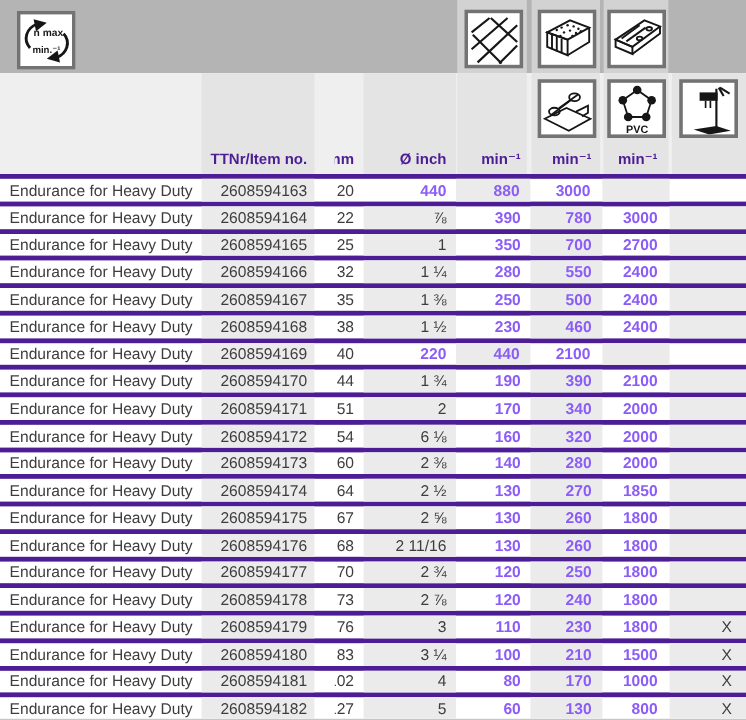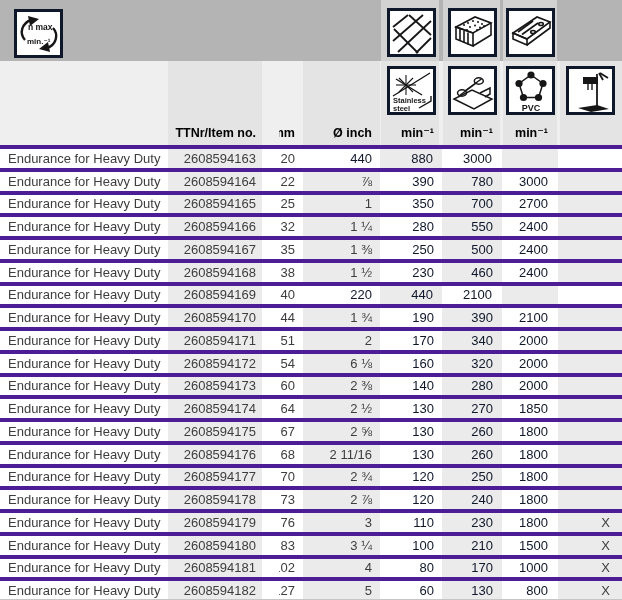--- a/index.html
+++ b/index.html
@@ -9,33 +9,33 @@
     background:#ffffff;
   }
   .band1 { position:absolute; left:0; top:0; width:622px; height:61px; background:#b4b4b4; }
   .band2 { position:absolute; left:0; top:61px; width:622px; height:84px; background:#efefef; }
   .strip { position:absolute; }
   .strip.b1 { top:0; height:61px; background:#d2d2d2; }
   .strip.b2 { top:61px; height:84px; background:#e4e4e4; }
 
   .icon-box {
     position:absolute; width:49px; height:49px; box-sizing:border-box;
-    background:#ffffff; border:3px solid #0f172a;
+    background:#ffffff; border:3px solid #737373;
     display:flex; align-items:center; justify-content:center;
   }
   .icon-box svg { display:block; }
   .icon-box text { font-family:"Liberation Sans","DejaVu Sans",sans-serif; fill:#161616; }
 
   .grid8 {
     display:grid;
     grid-template-columns:168px 94px 41px 77px 62px 60px 56px 64px;
   }
   .thead {
     position:absolute; top:120px; left:0; width:622px; height:25px;
-    font-size:12.5px; font-weight:bold; color:#000000;
+    font-size:12.5px; font-weight:bold; color:#4c1d95;
   }
   #table-body { position:absolute; top:145px; left:0; width:622px; }
   .trow {
     height:22.75px; box-sizing:border-box;
     border-top:4px solid #4c1d95;
     font-size:13px; color:#3d3d3d; background:#ffffff;
   }
   .trow:last-child { border-bottom:1px solid #c6c6c6; }
   .cell {
     height:100%; display:flex; align-items:center; box-sizing:border-box;
@@ -43,21 +43,21 @@
   }
   .c0 { justify-content:flex-start; padding-left:8px; }
   .c1 { justify-content:flex-end; padding-right:6px; }
   .c2 { justify-content:flex-end; padding-right:8px;margin-left:17px; }
   .c3 { justify-content:flex-end; padding-right:8px; }
   .c4 { justify-content:flex-end; padding-right:8px; }
   .c5 { justify-content:flex-end; padding-right:9px; }
   .c6 { justify-content:flex-end; padding-right:10px; }
   .c7 { justify-content:flex-end; padding-right:12px; }
   .trow .c1, .trow .c3, .trow .c5, .trow .c7 { background:#ebebeb; }
-  .trow .c4, .trow .c5, .trow .c6 { font-weight:normal; color:#0f172a;padding-left:32px; }
+  .trow .c4, .trow .c5, .trow .c6 { font-weight:bold; color:#8b5cf6;padding-left:32px; }
 </style>
 </head>
 <body>
 
 <div class="page">
 
   <div class="band1"></div>
   <div class="band2"></div>
 
   <div class="strip b1" style="left:381px;width:58px;"></div>
@@ -122,35 +122,20 @@
       <path d="M3 21 L27 5 L40 10 L17 27 Z"></path>
       <path d="M3 21 L3 27 L17 33 L17 27 Z"></path>
       <path d="M17 33 L40 16 L40 10"></path>
       <path d="M8 20 L23 9"></path>
         <path d="M12 22.5 L28 11"></path>
       <ellipse cx="31" cy="12" rx="2.3" ry="1.5"></ellipse>
       <ellipse cx="23" cy="20" rx="2.3" ry="1.5"></ellipse>
     </svg>
   </div>
 
-  <div class="icon-box" style="left:387px;top:66px;">
-    <svg width="42" height="42" viewBox="0 0 42 42">
-      <g fill="none" stroke="#161616">
-        <path stroke-width="1.4" d="M2 26 L39 3"></path>
-        <path stroke-width="1.4" d="M5 9 L31 25"></path>
-        <path stroke-width="1.1" d="M15 5 L15 25"></path>
-        <path stroke-width="1.1" d="M5 15 L25 15"></path>
-        <path stroke-width="1.1" d="M8 8 L22 22"></path>
-        <path stroke-width="1.1" d="M22 8 L8 22"></path>
-        <path stroke-width="1.4" d="M28 38 L40 31 L40 26"></path>
-      </g>
-      <text x="2" y="33" font-size="7.5" font-weight="bold">Stainless</text>
-      <text x="2" y="41" font-size="7.5" font-weight="bold">steel</text>
-    </svg>
-  </div>
   <div class="icon-box" style="left:448px;top:66px;">
     <svg width="42" height="42" viewBox="0 0 42 42" fill="none" stroke="#161616" stroke-width="1.5">
       <path d="M2 29 L22 39 L40 29 L20 20 Z"></path>
       <ellipse cx="10" cy="23" rx="4.5" ry="3.2"></ellipse>
       <path d="M13.5 20.5 L30 8.5"></path>
       <path d="M7 26 L23.5 13.5"></path>
       <ellipse cx="26.8" cy="11" rx="4.5" ry="3.2"></ellipse>
       <path d="M28 23 L38 18 L38 24 L33 27"></path>
     </svg>
   </div>

